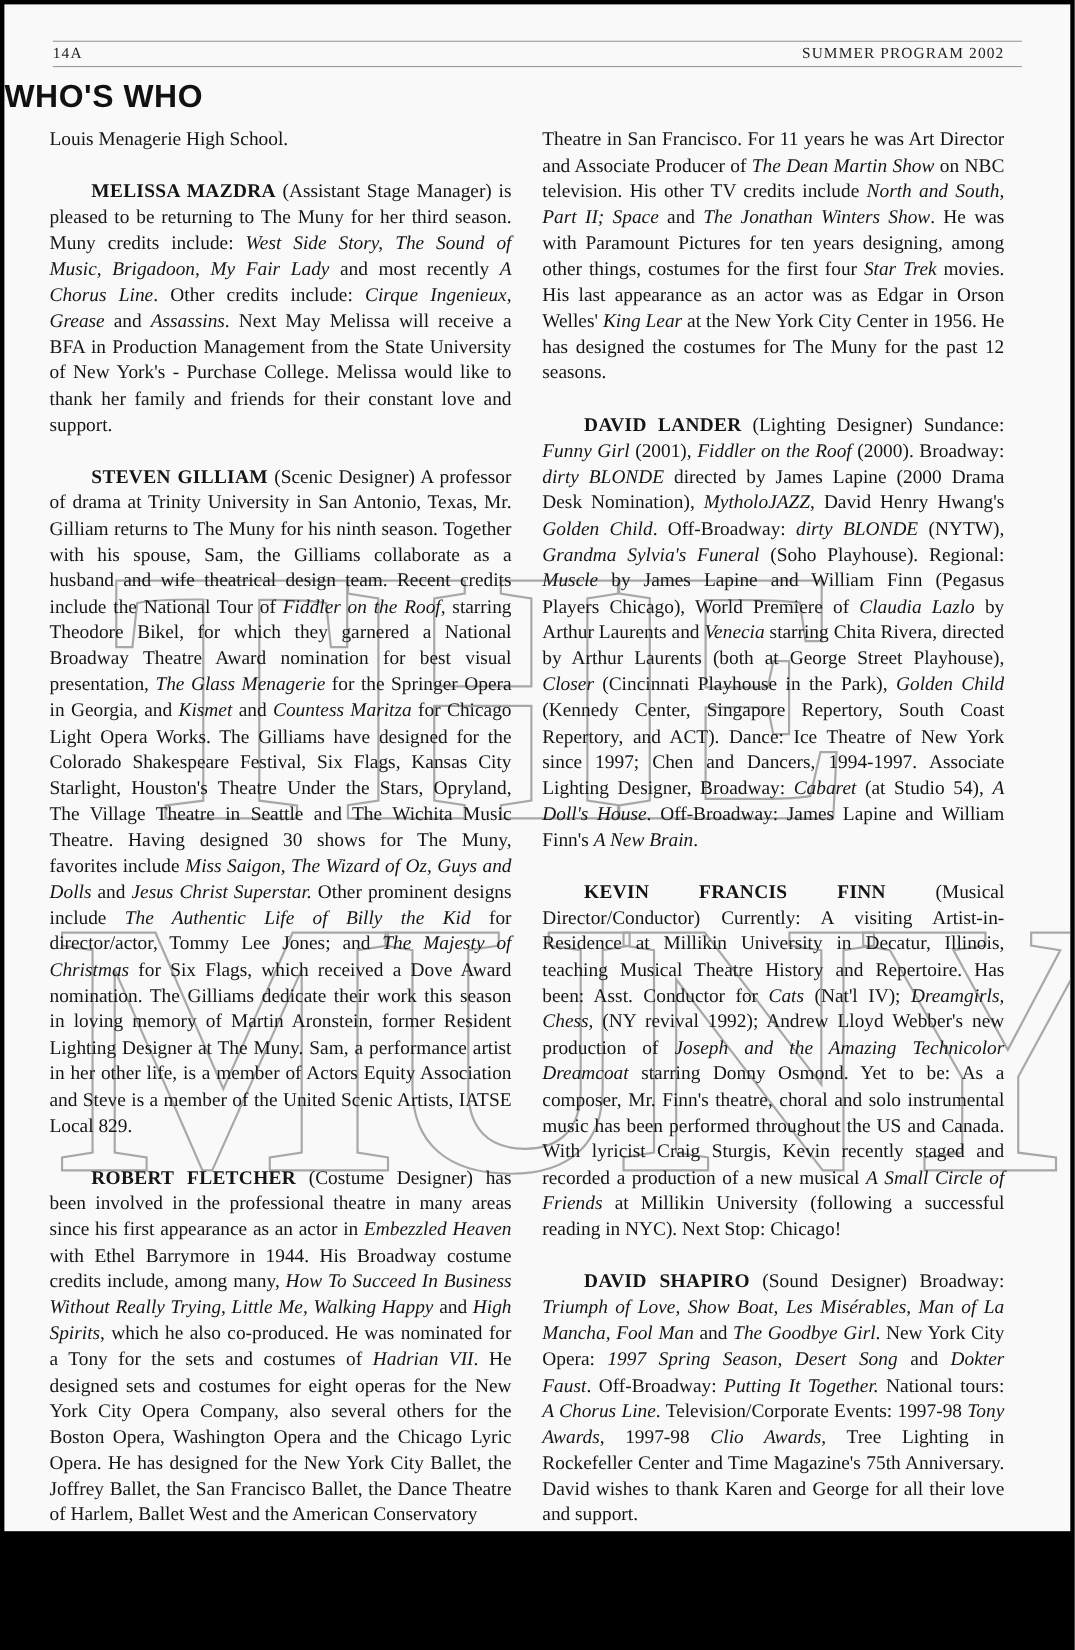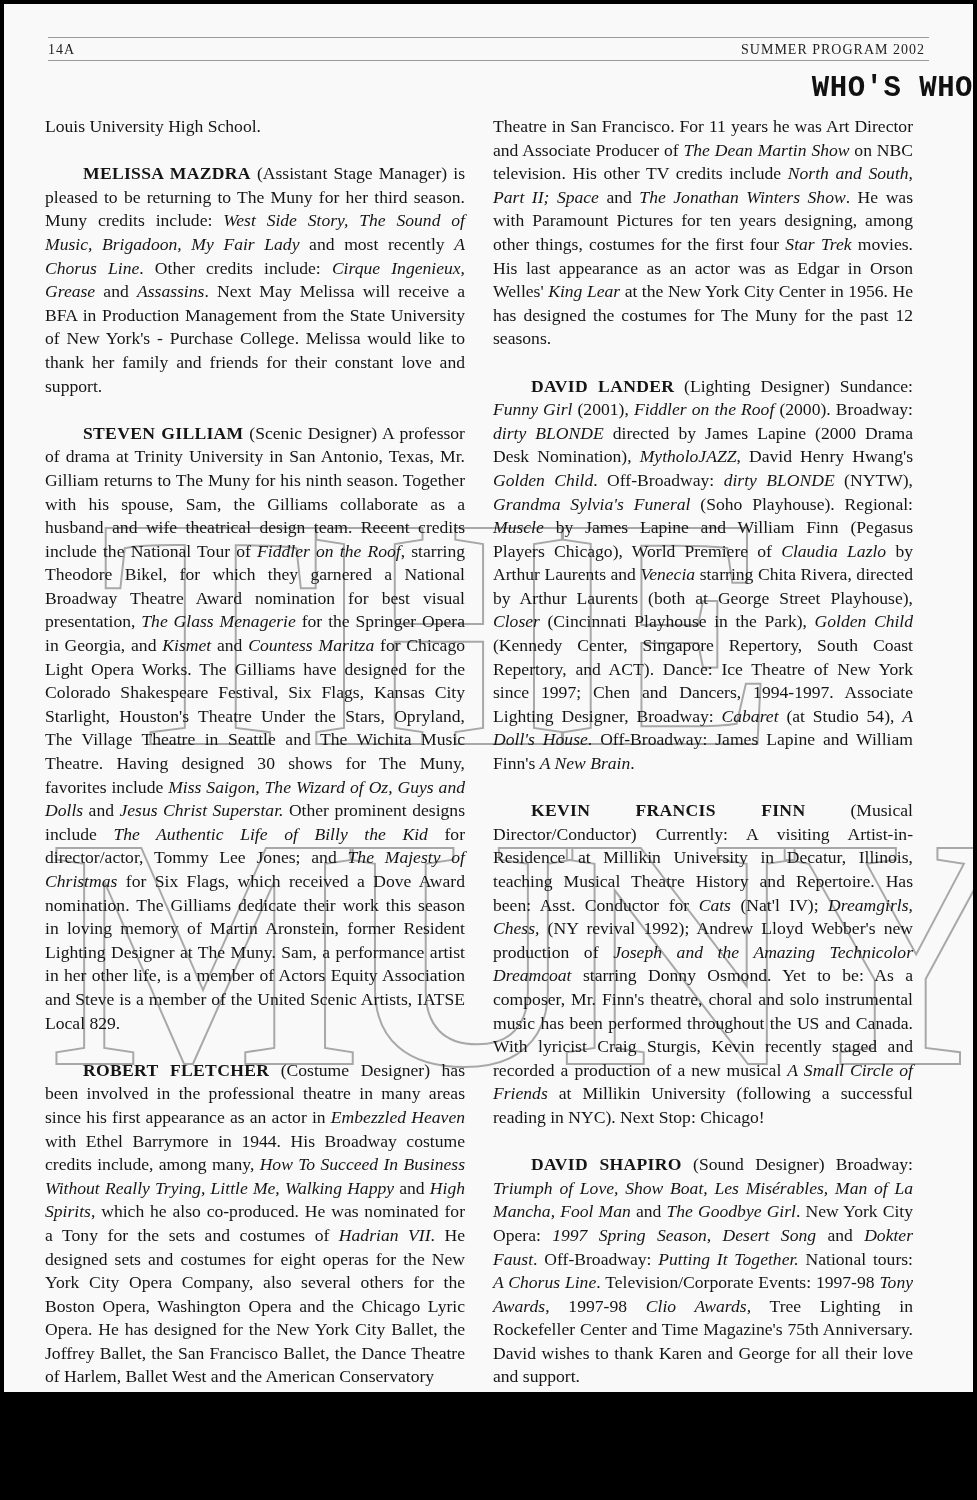--- a/index.html
+++ b/index.html
@@ -9,24 +9,24 @@
     background: #f9f9f9; overflow: hidden;
   }
   .rule { position: absolute; left: 44px; right: 44px; height: 1px; background: #9a9a9a; }
   .rule.top { top: 33px; }
   .rule.bottom { top: 56px; }
   .folio {
     position: absolute; top: 38px; font-family: "Liberation Serif", serif;
     font-size: 14px; letter-spacing: 1px; color: #222;
   }
   .folio.left { left: 44px; }
-  .folio.right { right: 48px; }
+  .folio.right { right: 60px; }
   .page-title {
-    position: absolute; top: 68px; left: 0; right: 0; text-align: right;
-    font-family: Liberation Mono, monospace; font-weight: bold; font-size: 29px;
+    position: absolute; top: 68px; left: 0; right: 0; text-align: left;
+    font-family: Liberation Sans, sans-serif; font-weight: bold; font-size: 29px;
     color: #111; letter-spacing: 0.5px;
   }
   .watermark {
     position: absolute; left: 0; top: 0; width: 969px; height: 1491px; pointer-events: none;
   }
   .wm-text {
     font-family: "Liberation Serif", serif; font-weight: bold;
     fill: none; stroke: #a8a8a8; stroke-width: 2;
   }
   .col {
@@ -50,21 +50,21 @@
   <div class="folio right">SUMMER PROGRAM 2002</div>
   <div class="rule bottom"></div>
   <div class="page-title">WHO'S WHO</div>
 
   <svg class="watermark" viewBox="0 0 969 1491">
     <text class="wm-text" x="430" y="740" text-anchor="middle" font-size="330" letter-spacing="-10">THE</text>
     <text class="wm-text" x="520" y="1060" text-anchor="middle" font-size="330" letter-spacing="-20">MUNY</text>
   </svg>
 
   <div class="col left">
-    <p>Louis University High School.</p>
+    <p>Louis Menagerie High School.</p>
     <div>
         <p><span class="name">MELISSA MAZDRA</span><span class="role"> (Assistant Stage Manager)</span><span> is pleased to be returning to The Muny for her third season. Muny credits include: </span><i>West Side Story, The Sound of Music, Brigadoon, My Fair Lady</i><span> and most recently </span><i>A Chorus Line</i><span>. Other credits include: </span><i>Cirque Ingenieux, Grease</i><span> and </span><i>Assassins</i><span>. Next May Melissa will receive a BFA in Production Management from the State University of New York's - Purchase College. Melissa would like to thank her family and friends for their constant love and support.</span></p>
         <p><span class="name">STEVEN GILLIAM</span><span class="role"> (Scenic Designer)</span><span> A professor of drama at Trinity University in San Antonio, Texas, Mr. Gilliam returns to The Muny for his ninth season. Together with his spouse, Sam, the Gilliams collaborate as a husband and wife theatrical design team. Recent credits include the National Tour of </span><i>Fiddler on the Roof</i><span>, starring Theodore Bikel, for which they garnered a National Broadway Theatre Award nomination for best visual presentation, </span><i>The Glass Menagerie</i><span> for the Springer Opera in Georgia, and </span><i>Kismet</i><span> and </span><i>Countess Maritza</i><span> for Chicago Light Opera Works. The Gilliams have designed for the Colorado Shakespeare Festival, Six Flags, Kansas City Starlight, Houston's Theatre Under the Stars, Opryland, The Village Theatre in Seattle and The Wichita Music Theatre. Having designed 30 shows for The Muny, favorites include </span><i>Miss Saigon, The Wizard of Oz, Guys and Dolls</i><span> and </span><i>Jesus Christ Superstar.</i><span> Other prominent designs include </span><i>The Authentic Life of Billy the Kid</i><span> for director/actor, Tommy Lee Jones; and </span><i>The Majesty of Christmas</i><span> for Six Flags, which received a Dove Award nomination. The Gilliams dedicate their work this season in loving memory of Martin Aronstein, former Resident Lighting Designer at The Muny. Sam, a performance artist in her other life, is a member of Actors Equity Association and Steve is a member of the United Scenic Artists, IATSE Local 829.</span></p>
         <p><span class="name">ROBERT FLETCHER</span><span class="role"> (Costume Designer)</span><span> has been involved in the professional theatre in many areas since his first appearance as an actor in </span><i>Embezzled Heaven</i><span> with Ethel Barrymore in 1944. His Broadway costume credits include, among many, </span><i>How To Succeed In Business Without Really Trying, Little Me, Walking Happy</i><span> and </span><i>High Spirits</i><span>, which he also co-produced. He was nominated for a Tony for the sets and costumes of </span><i>Hadrian VII</i><span>. He designed sets and costumes for eight operas for the New York City Opera Company, also several others for the Boston Opera, Washington Opera and the Chicago Lyric Opera. He has designed for the New York City Ballet, the Joffrey Ballet, the San Francisco Ballet, the Dance Theatre of Harlem, Ballet West and the American Conservatory</span></p>
       </div>
   </div>
 
   <div class="col right">
     <p><span>Theatre in San Francisco. For 11 years he was Art Director and Associate Producer of </span><i>The Dean Martin Show</i><span> on NBC television. His other TV credits include </span><i>North and South, Part II; Space</i><span> and </span><i>The Jonathan Winters Show</i><span>. He was with Paramount Pictures for ten years designing, among other things, costumes for the first four </span><i>Star Trek</i><span> movies. His last appearance as an actor was as Edgar in Orson Welles' </span><i>King Lear</i><span> at the New York City Center in 1956. He has designed the costumes for The Muny for the past 12 seasons.</span></p>
     <div>

